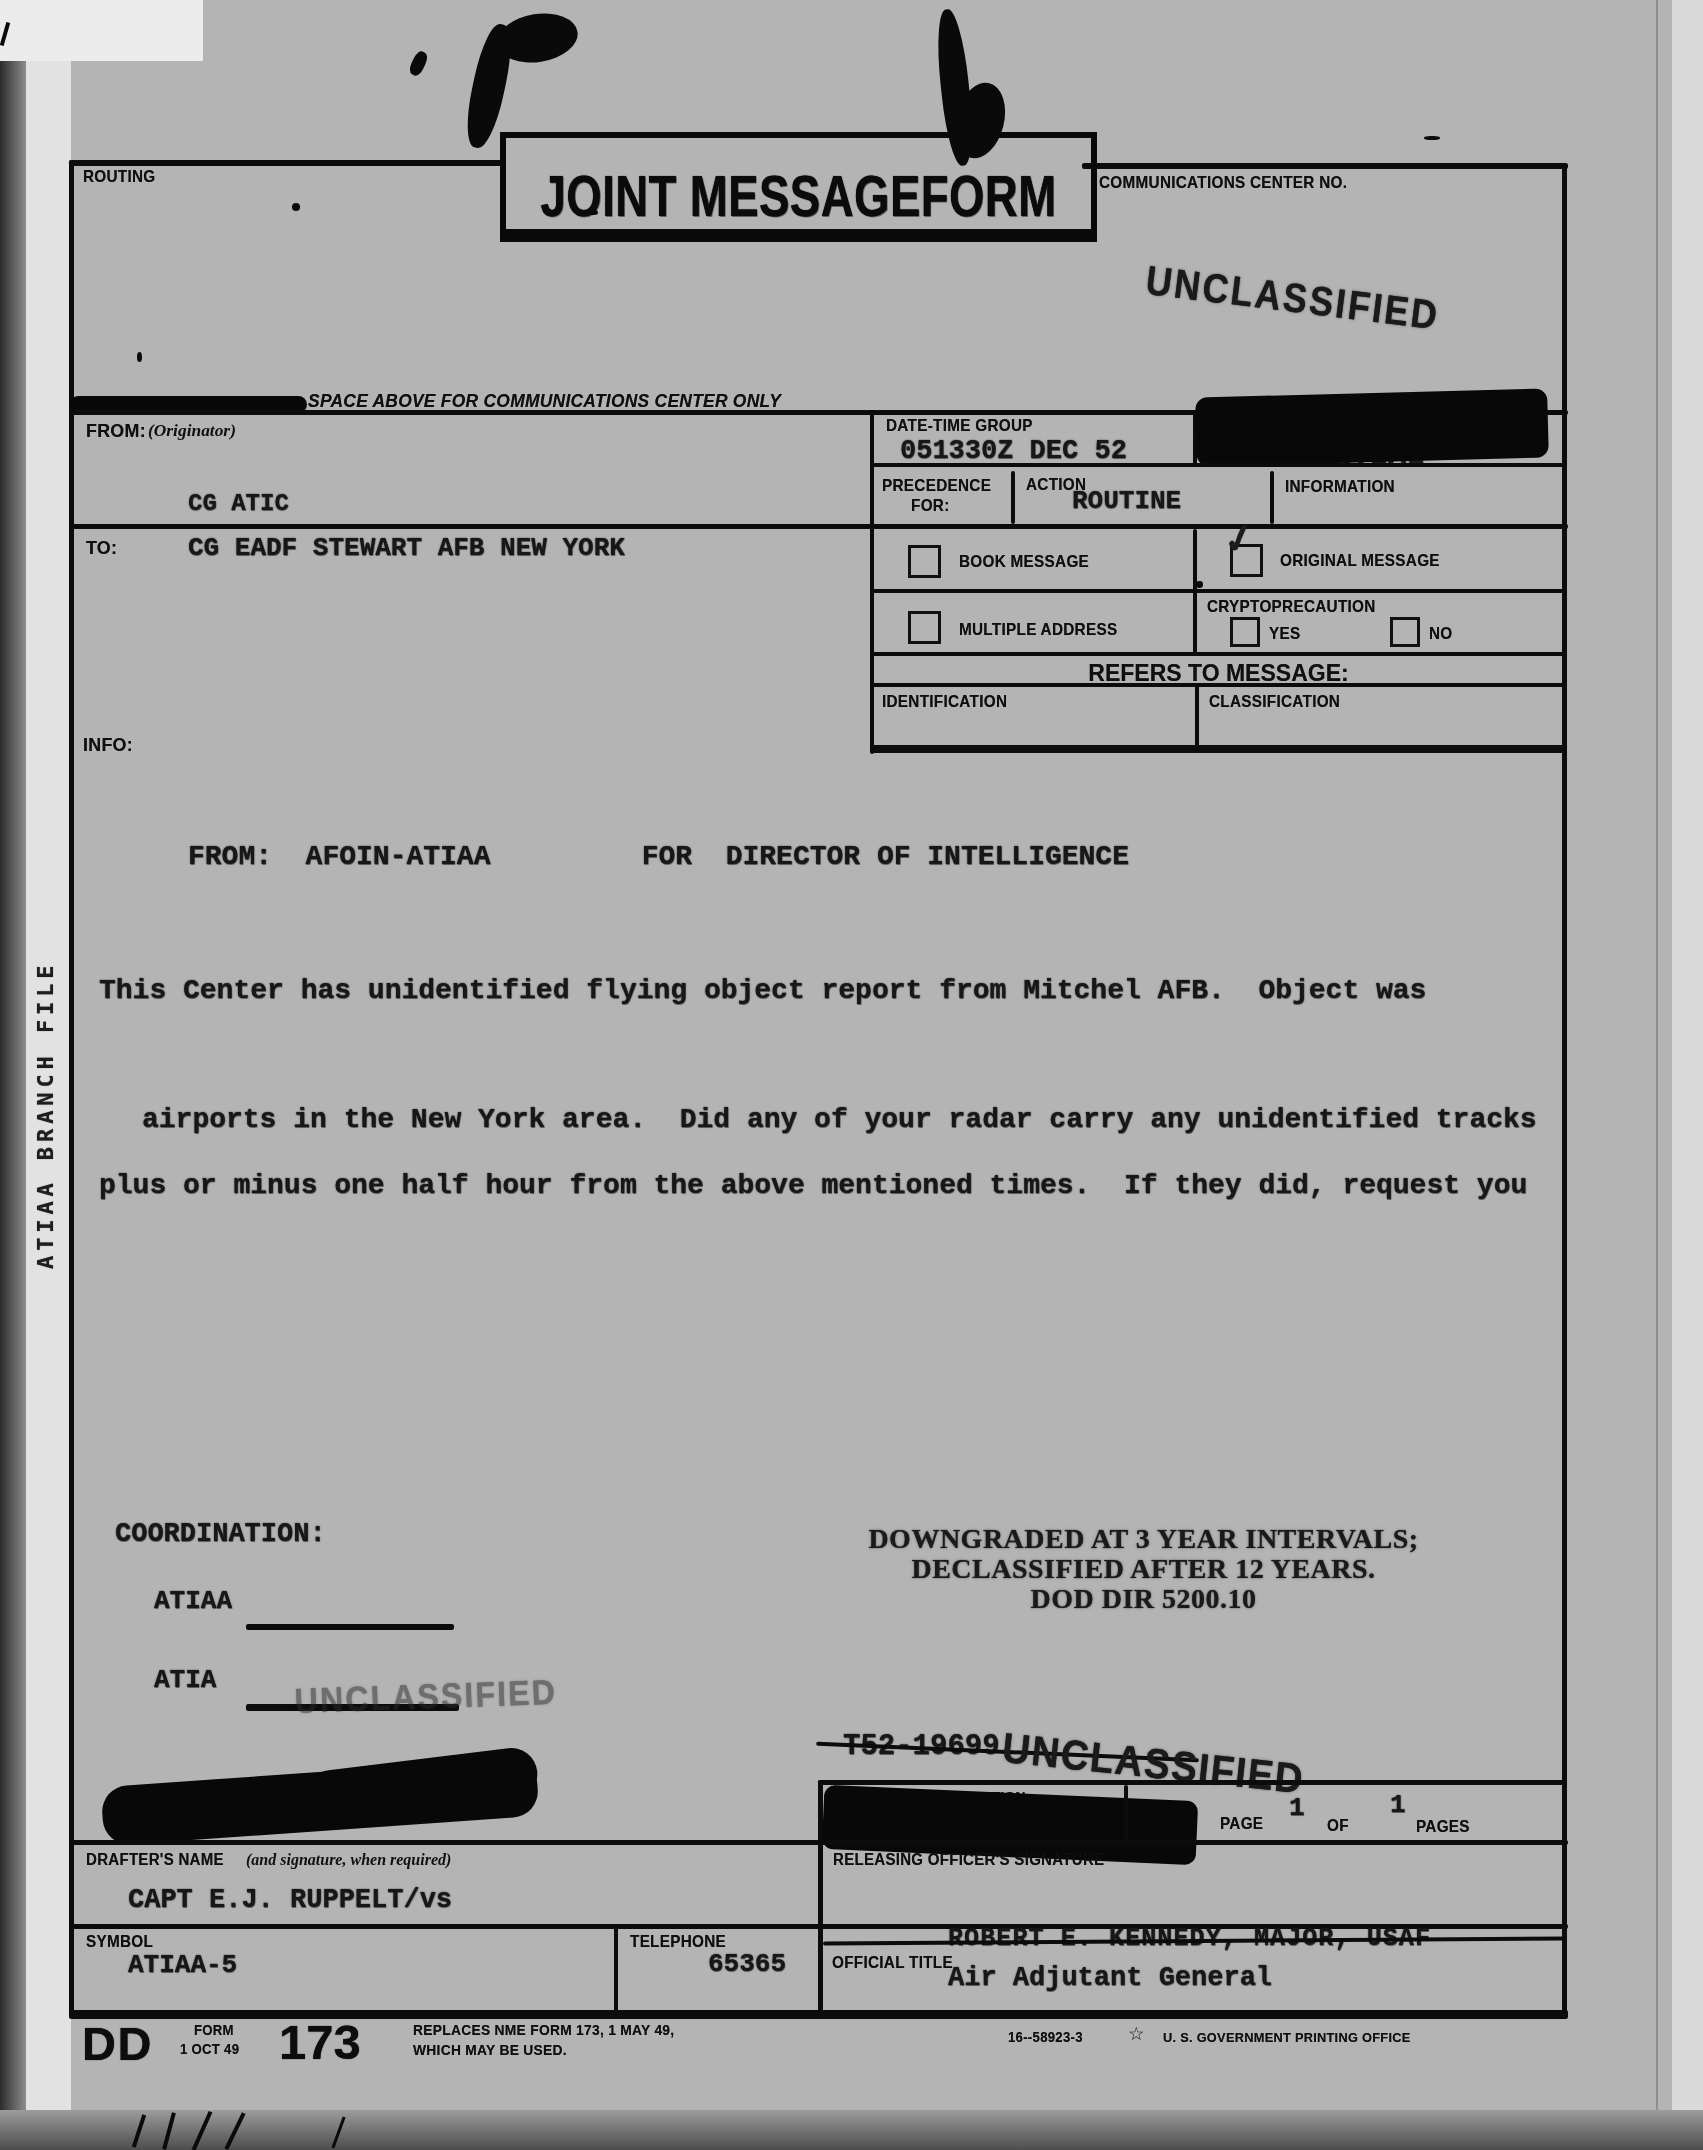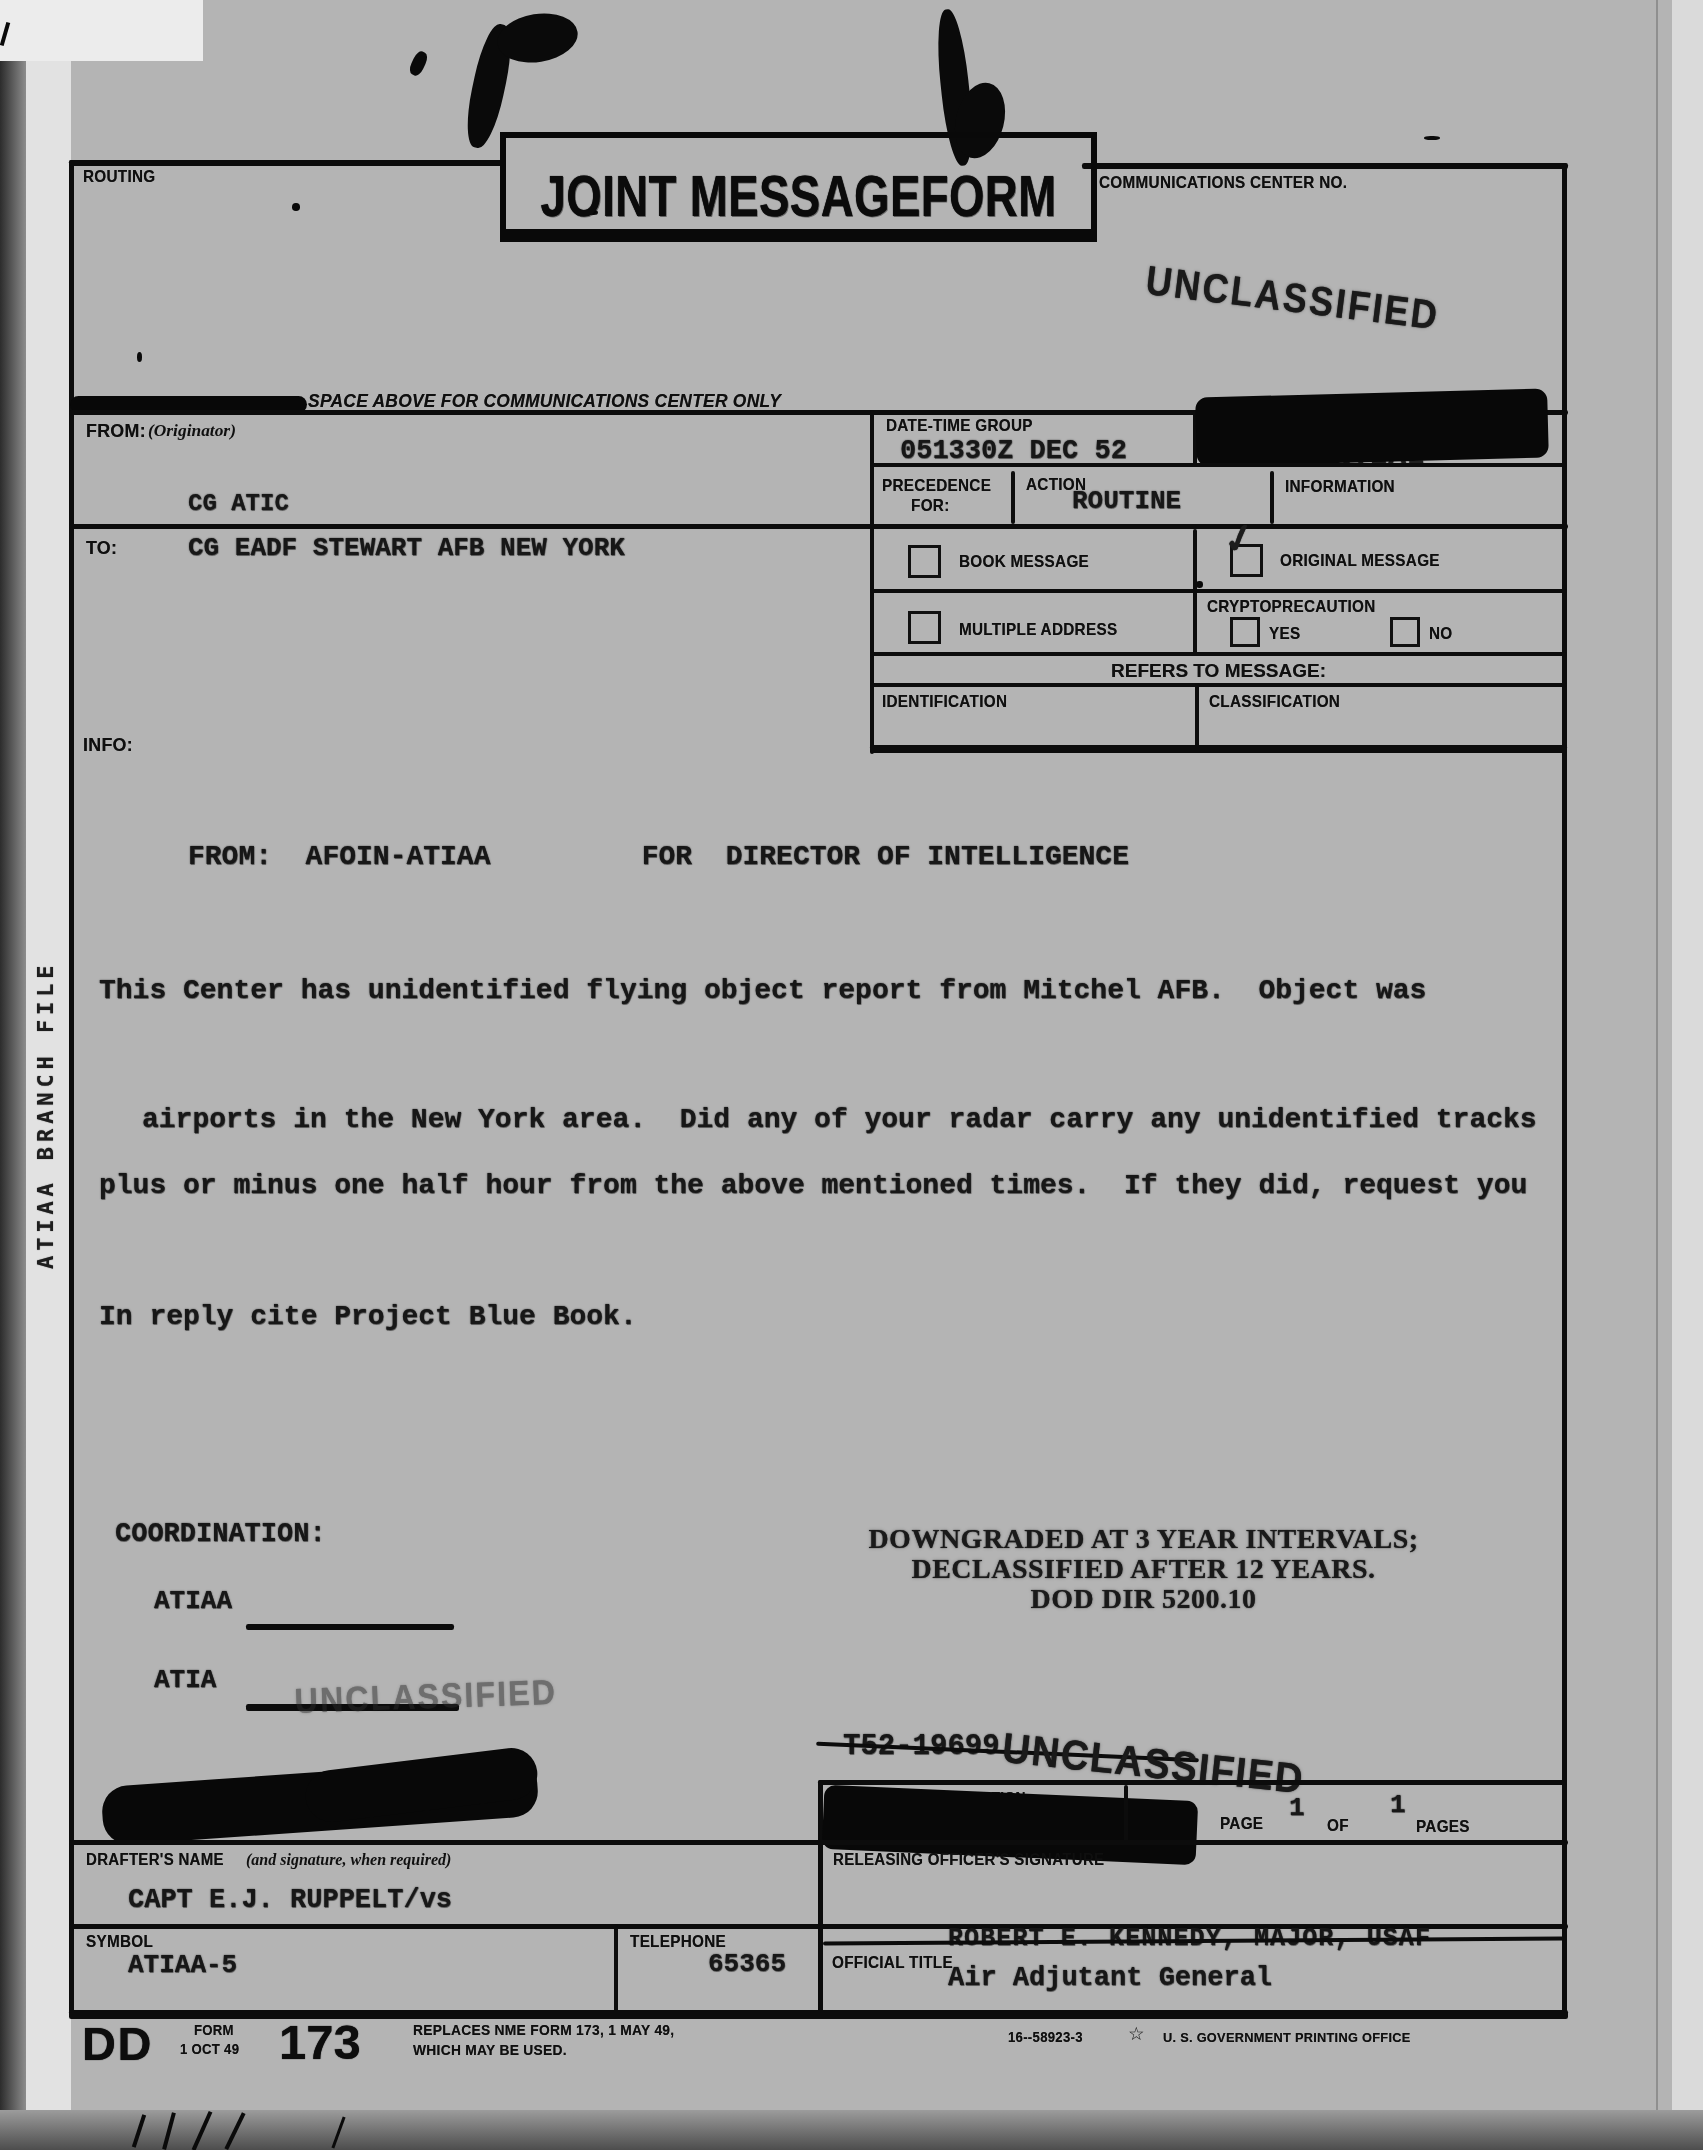--- a/index.html
+++ b/index.html
@@ -117,32 +117,31 @@
 
   <div class="cb" style="left:908px;top:611px;"></div>
   <div class="lbl" style="left:959px;top:620px;">MULTIPLE ADDRESS</div>
   <div class="lbl" style="left:1207px;top:597px;">CRYPTOPRECAUTION</div>
   <div class="cb" style="left:1230px;top:617px;width:24px;height:24px;"></div>
   <div class="lbl" style="left:1269px;top:624px;">YES</div>
   <div class="cb" style="left:1390px;top:617px;width:24px;height:24px;"></div>
   <div class="lbl" style="left:1429px;top:624px;">NO</div>
   <div class="hl" style="left:870px;top:652px;width:697px;height:3.8px;"></div>
 
-  <div class="abs" style="left:870px;top:660px;width:697px;text-align:center;font-weight:bold;font-size:19px;color:#101010;text-shadow:0 0 0.5px rgba(0,0,0,.5);">REFERS TO MESSAGE:</div>
+  <div class="abs" style="left:870px;top:660px;width:697px;text-align:center;font-weight:bold;font-size:23px;color:#101010;text-shadow:0 0 0.5px rgba(0,0,0,.5);">REFERS TO MESSAGE:</div>
   <div class="hl" style="left:870px;top:683px;width:697px;height:3.8px;"></div>
   <div class="vl" style="left:1195px;top:683px;height:68px;"></div>
   <div class="lbl" style="left:882px;top:692px;">IDENTIFICATION</div>
   <div class="lbl" style="left:1209px;top:692px;">CLASSIFICATION</div>
   <div class="hl" style="left:870px;top:745px;width:697px;height:8.2px;"></div>
 
   <div class="typed" style="left:188px;top:841px;font-size:28px;">FROM:  AFOIN-ATIAA         FOR  DIRECTOR OF INTELLIGENCE</div>
   <div class="typed" style="left:99px;top:975px;font-size:28px;">This Center has unidentified flying object report from Mitchel AFB.  Object was</div>
   <div class="typed" style="left:99px;top:1104px;font-size:28px;margin-left:43px;">airports in the New York area.  Did any of your radar carry any unidentified tracks</div>
   <div class="typed" style="left:99px;top:1170px;font-size:28px;">plus or minus one half hour from the above mentioned times.  If they did, request you</div>
-  <div class="typed" style="left:99px;top:1301px;font-size:28px;">In reply cite Project Blue Book.</div>
 
   <div class="typed" style="left:115px;top:1519px;font-size:27px;">COORDINATION:</div>
   <div class="typed" style="left:154px;top:1586px;font-size:26px;">ATIAA</div>
   <div class="hl" style="left:246px;top:1624px;width:208px;height:6px;"></div>
   <div class="typed" style="left:154px;top:1665px;font-size:26px;">ATIA</div>
   <div class="hl" style="left:246px;top:1704px;width:213px;height:6.5px;"></div>
   <div class="stamp" style="left:294px;top:1681px;font-size:35px;letter-spacing:2.2px;opacity:.5;transform:rotate(-2deg) scaleX(.92);transform-origin:left top;color:#2b2b2b;">UNCLASSIFIED</div>
 
   <div class="stamp serifstamp" style="left:844px;top:1523px;width:599px;text-align:center;font-size:28px;letter-spacing:0.5px;">DOWNGRADED AT 3 YEAR INTERVALS;</div>
   <div class="stamp serifstamp" style="left:844px;top:1553px;width:599px;text-align:center;font-size:28px;letter-spacing:0.5px;">DECLASSIFIED AFTER 12 YEARS.</div>

